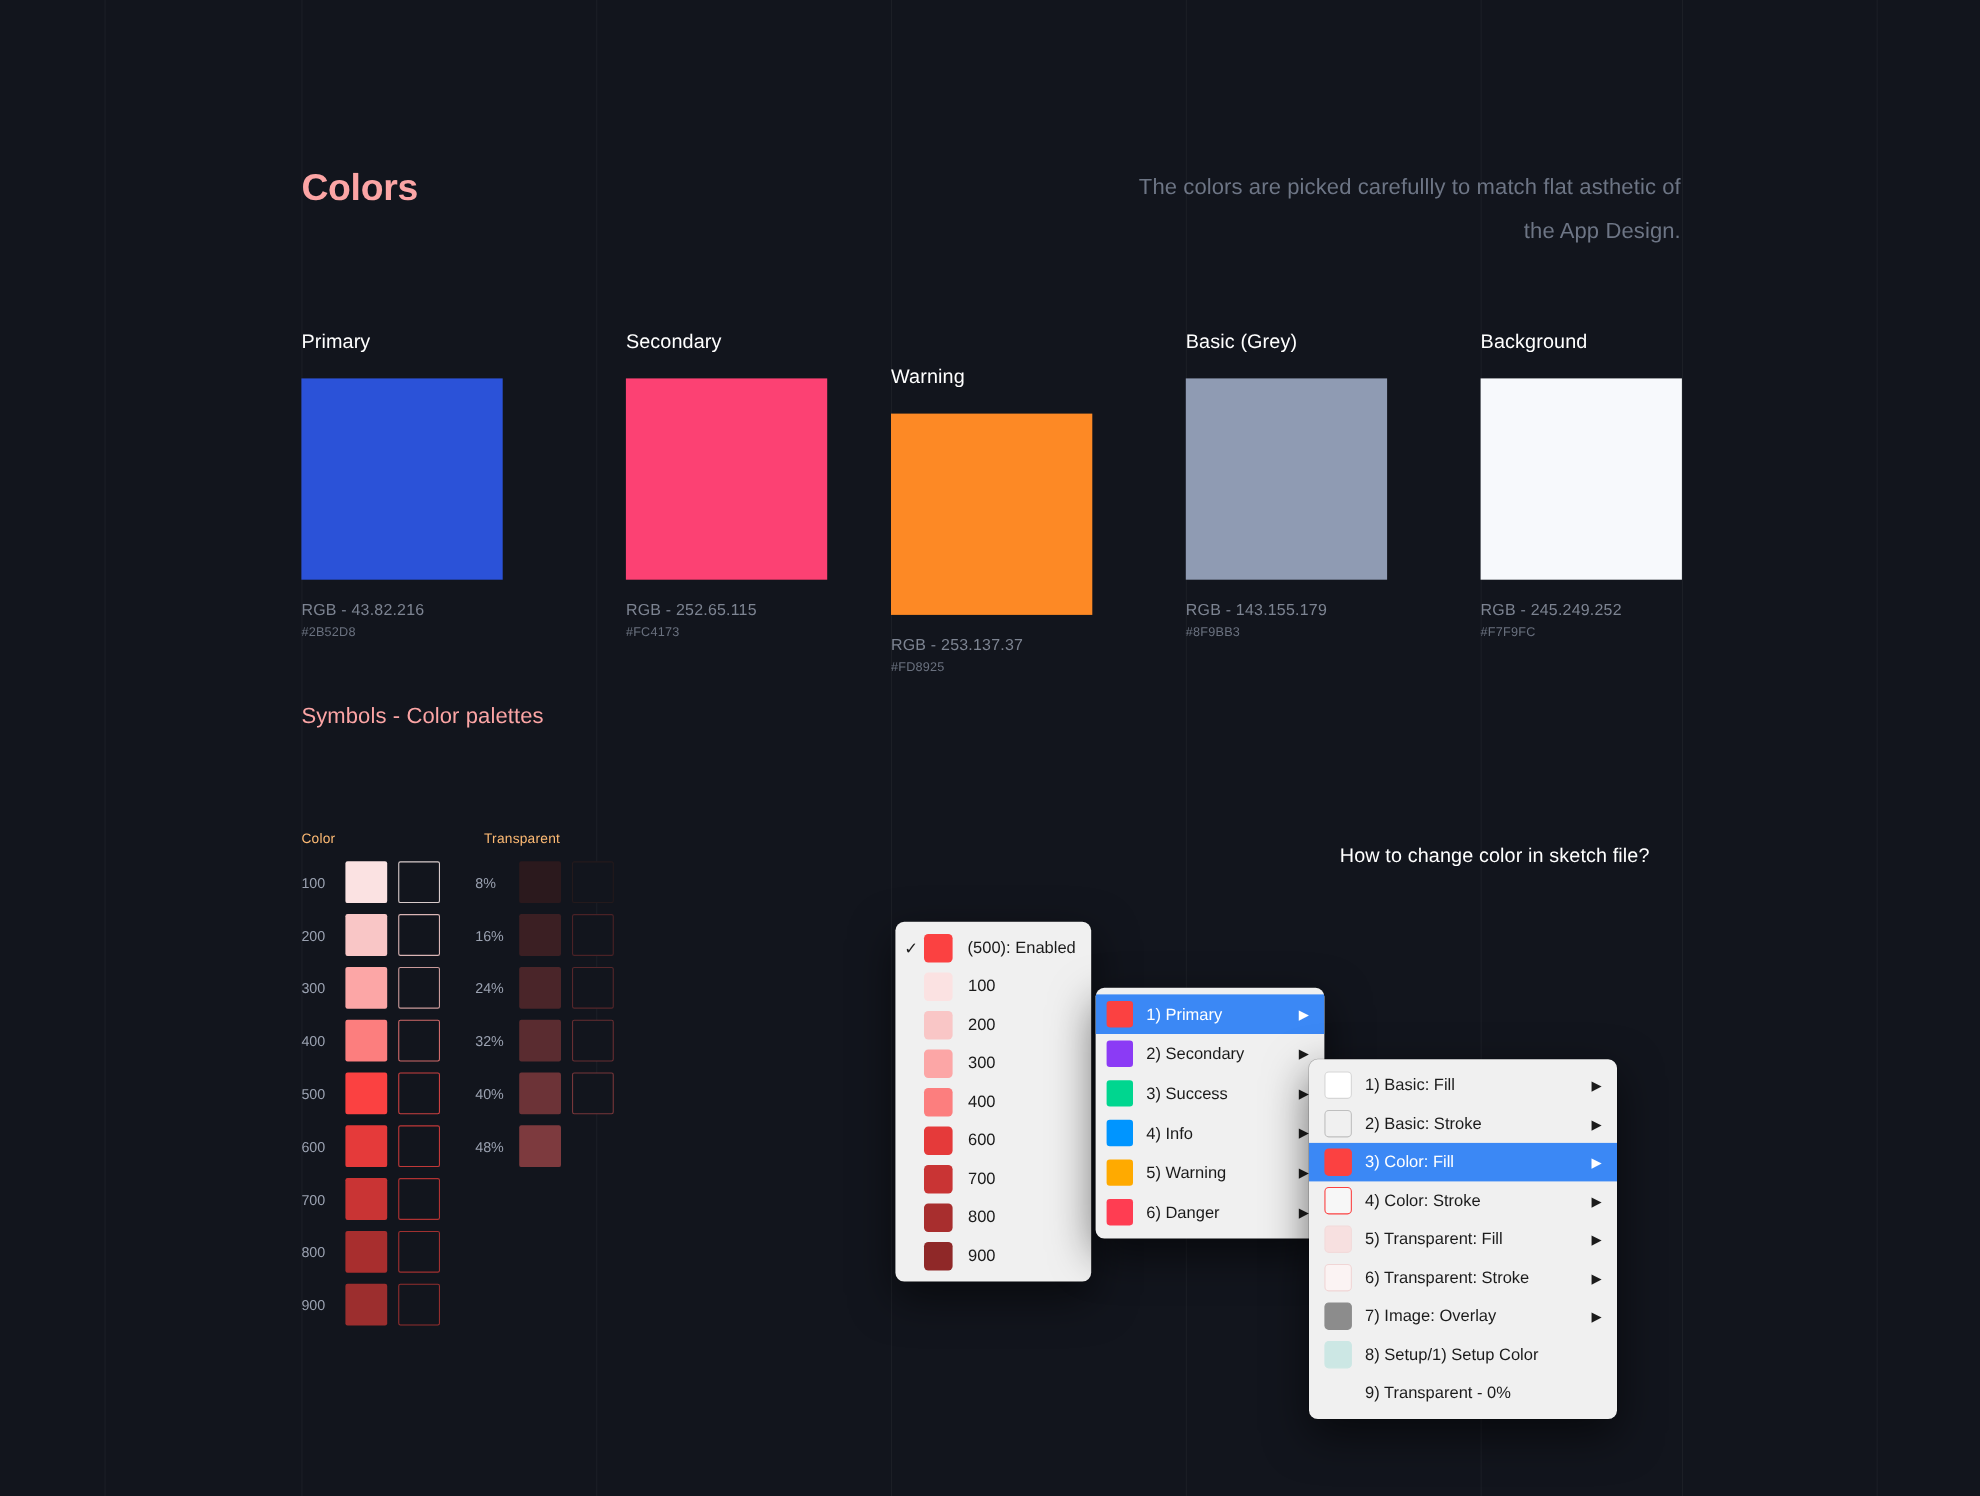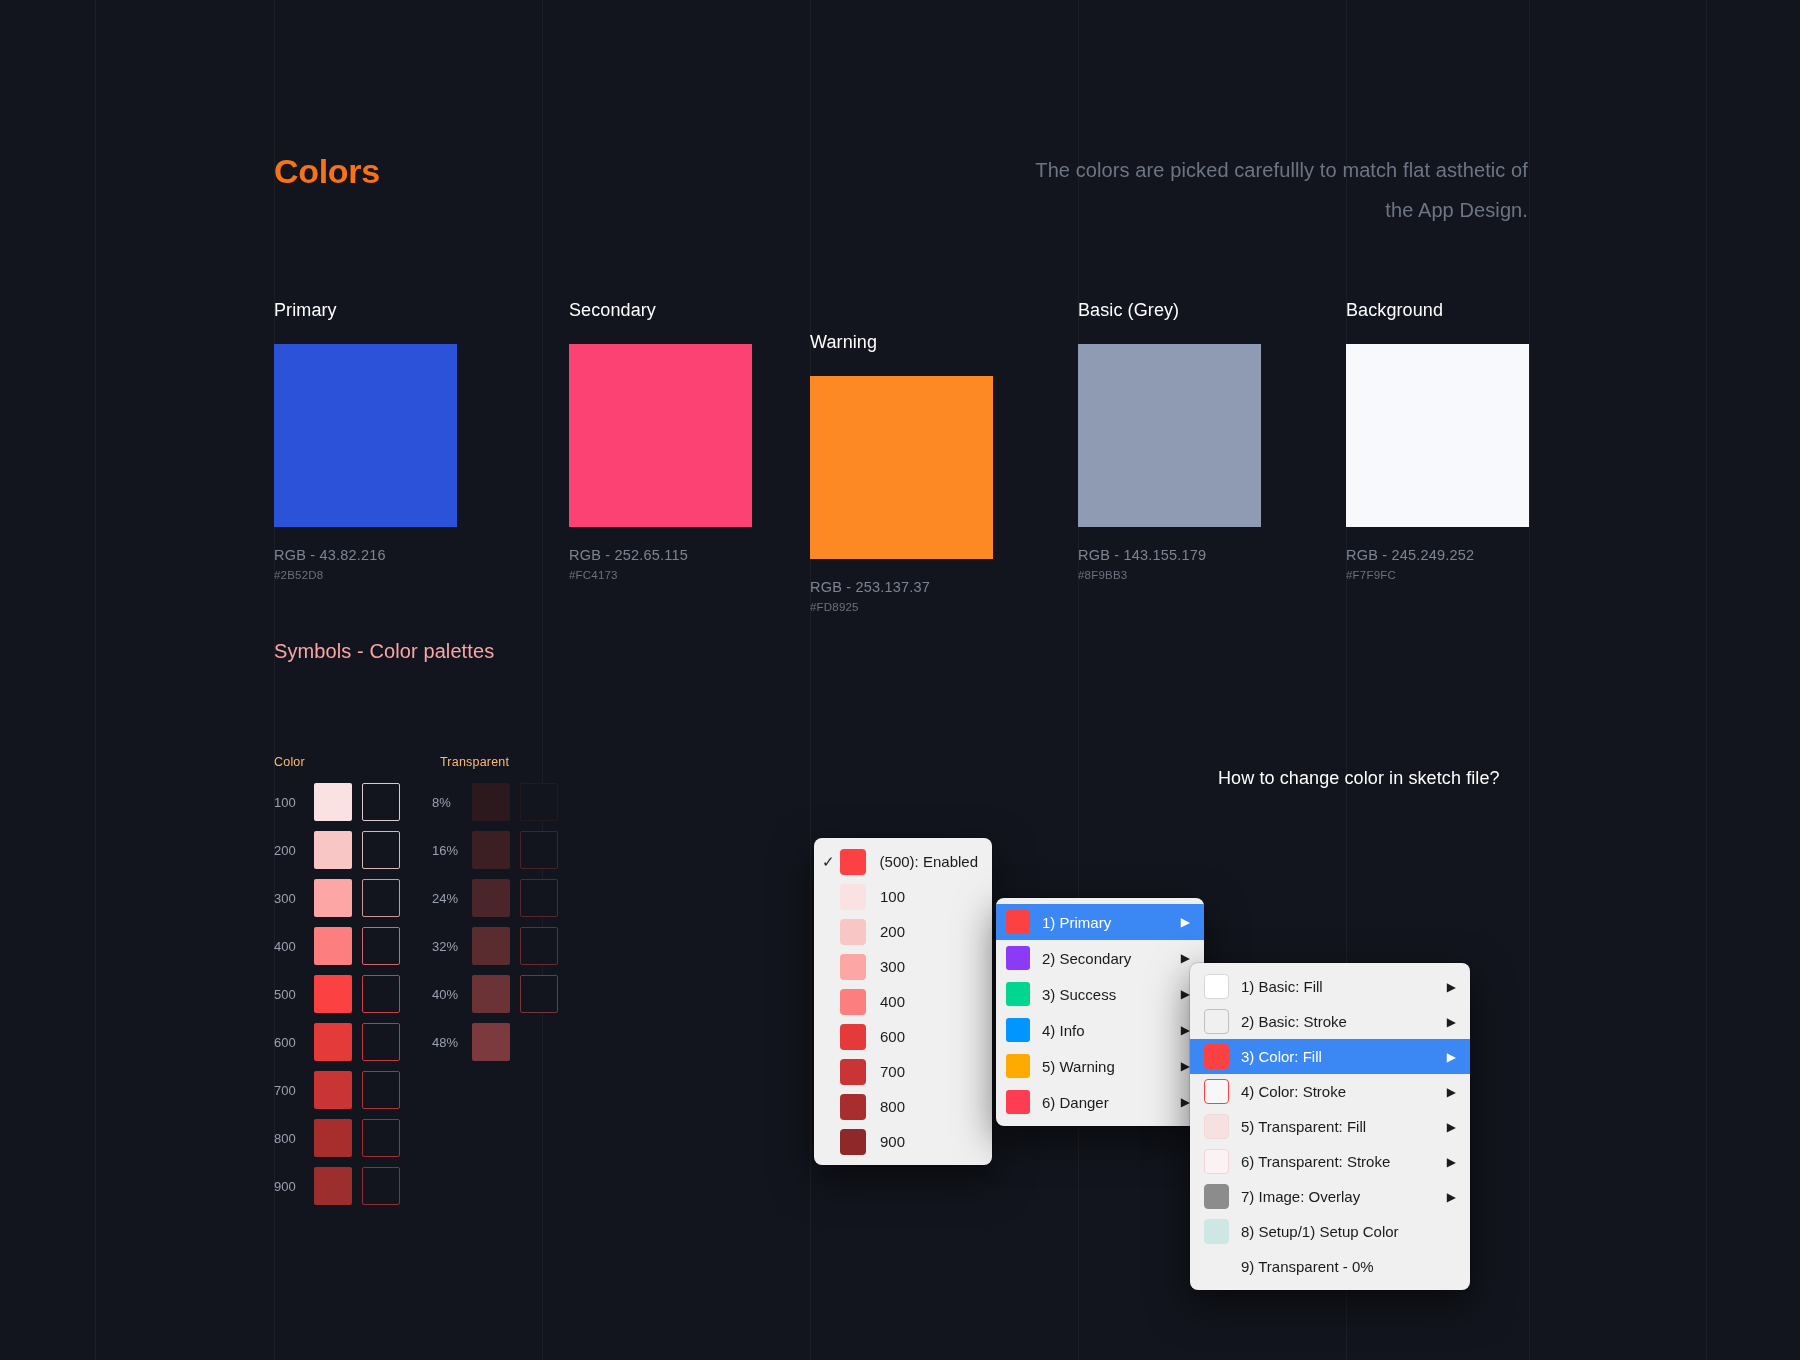--- a/index.html
+++ b/index.html
@@ -11,21 +11,21 @@
   }
   #root { position: relative; width: 1800px; height: 1360px; background: #12151d; }
 
   
   .guides { position: absolute; inset: 0; pointer-events: none; }
   .guide { position: absolute; top: 0; bottom: 0; width: 1px; background: rgba(255,255,255,0.045); }
 
   
   .page-title {
     position: absolute; left: 274px; top: 152px;
-    font-size: 34px; font-weight: bold; color: #f97316; letter-spacing: -0.3px;
+    font-size: 34px; font-weight: bold; color: #fca5a5; letter-spacing: -0.3px;
   }
   .page-desc {
     position: absolute; right: 272px; top: 150px; width: 520px;
     text-align: right; font-size: 20px; line-height: 40px;
     color: #6d7585; letter-spacing: 0.1px;
   }
 
   
   .swatches { position: absolute; left: 274px; top: 300px; width: 1281px; height: 280px; }
   .swatch { position: absolute; top: 0; width: 183px; }

